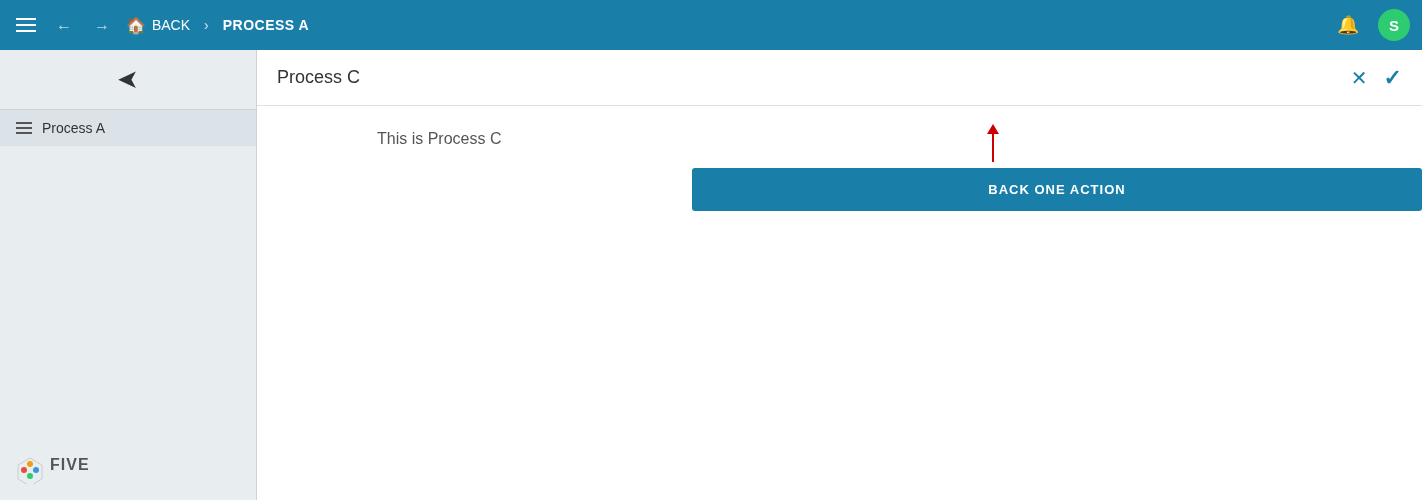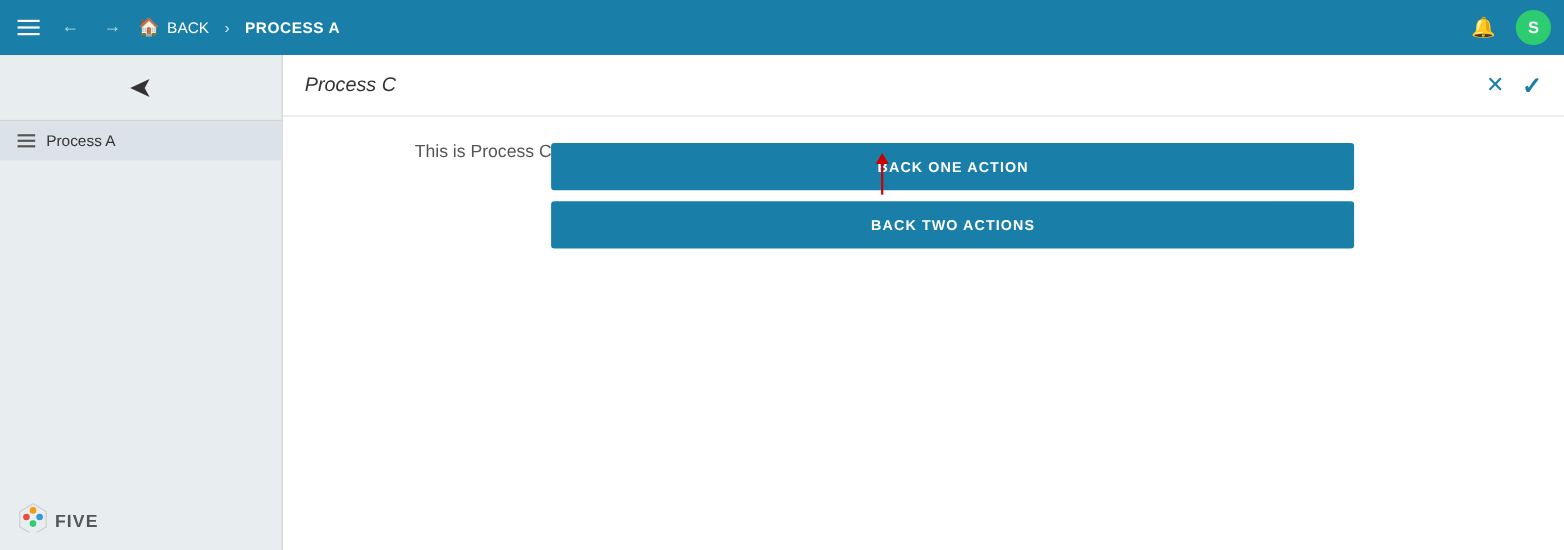--- a/index.html
+++ b/index.html
@@ -89,21 +89,21 @@
       display: flex; flex-direction: column; gap: 3px; cursor: pointer;
     }
     .sidebar-item-icon span { display: block; width: 16px; height: 2px; background: #555; }
     .sidebar-item-label { font-size: 14px; color: #333; }
 
     .sidebar-bottom {
       position: absolute;
       bottom: 16px;
       left: 16px;
       display: flex;
-      align-items: flex-end;
+      align-items: flex-start;
       gap: 6px;
     }
     .five-logo-text {
       font-size: 16px; font-weight: bold; color: #555; letter-spacing: 1px;
     }
 
     
     .main {
       flex: 1;
       display: flex;
@@ -115,37 +115,36 @@
       align-items: center;
       justify-content: space-between;
       padding: 0 20px;
       height: 56px;
       border-bottom: 1px solid #e0e0e0;
     }
     .panel-title {
       font-size: 18px;
       color: #333;
       font-weight: 400;
-      font-style: italic;
     }
     .panel-header-actions {
       display: flex; align-items: center; gap: 16px;
     }
     .panel-close-icon {
       font-size: 20px; color: #1a7fa8; cursor: pointer;
     }
     .panel-check-icon {
       font-size: 22px; color: #1a7fa8; cursor: pointer; font-weight: bold;
     }
 
     
     .panel-body {
       padding: 24px 0 0 0;
       display: flex;
-      flex-direction: row;
+      flex-direction: column;
       align-items: flex-end;
     }
     .process-description {
       font-size: 16px;
       color: #555;
       margin-bottom: 20px;
       align-self: flex-start;
       padding-left: 120px;
     }
     .action-buttons {
@@ -256,17 +255,16 @@
     </div>
     <div class="panel-body">
       <div class="process-description">This is Process C</div>
       <div class="action-buttons">
         <button class="action-btn">BACK ONE ACTION</button>
 
         <div class="arrow-annotation">
           <div class="arrow-head"></div>
           <div class="arrow-line"></div>
         </div>
-        <button class="action-btn">BACK TWO ACTIONS</button>
       </div>
     </div>
   </main>
 </div>
 
 </body></html>

